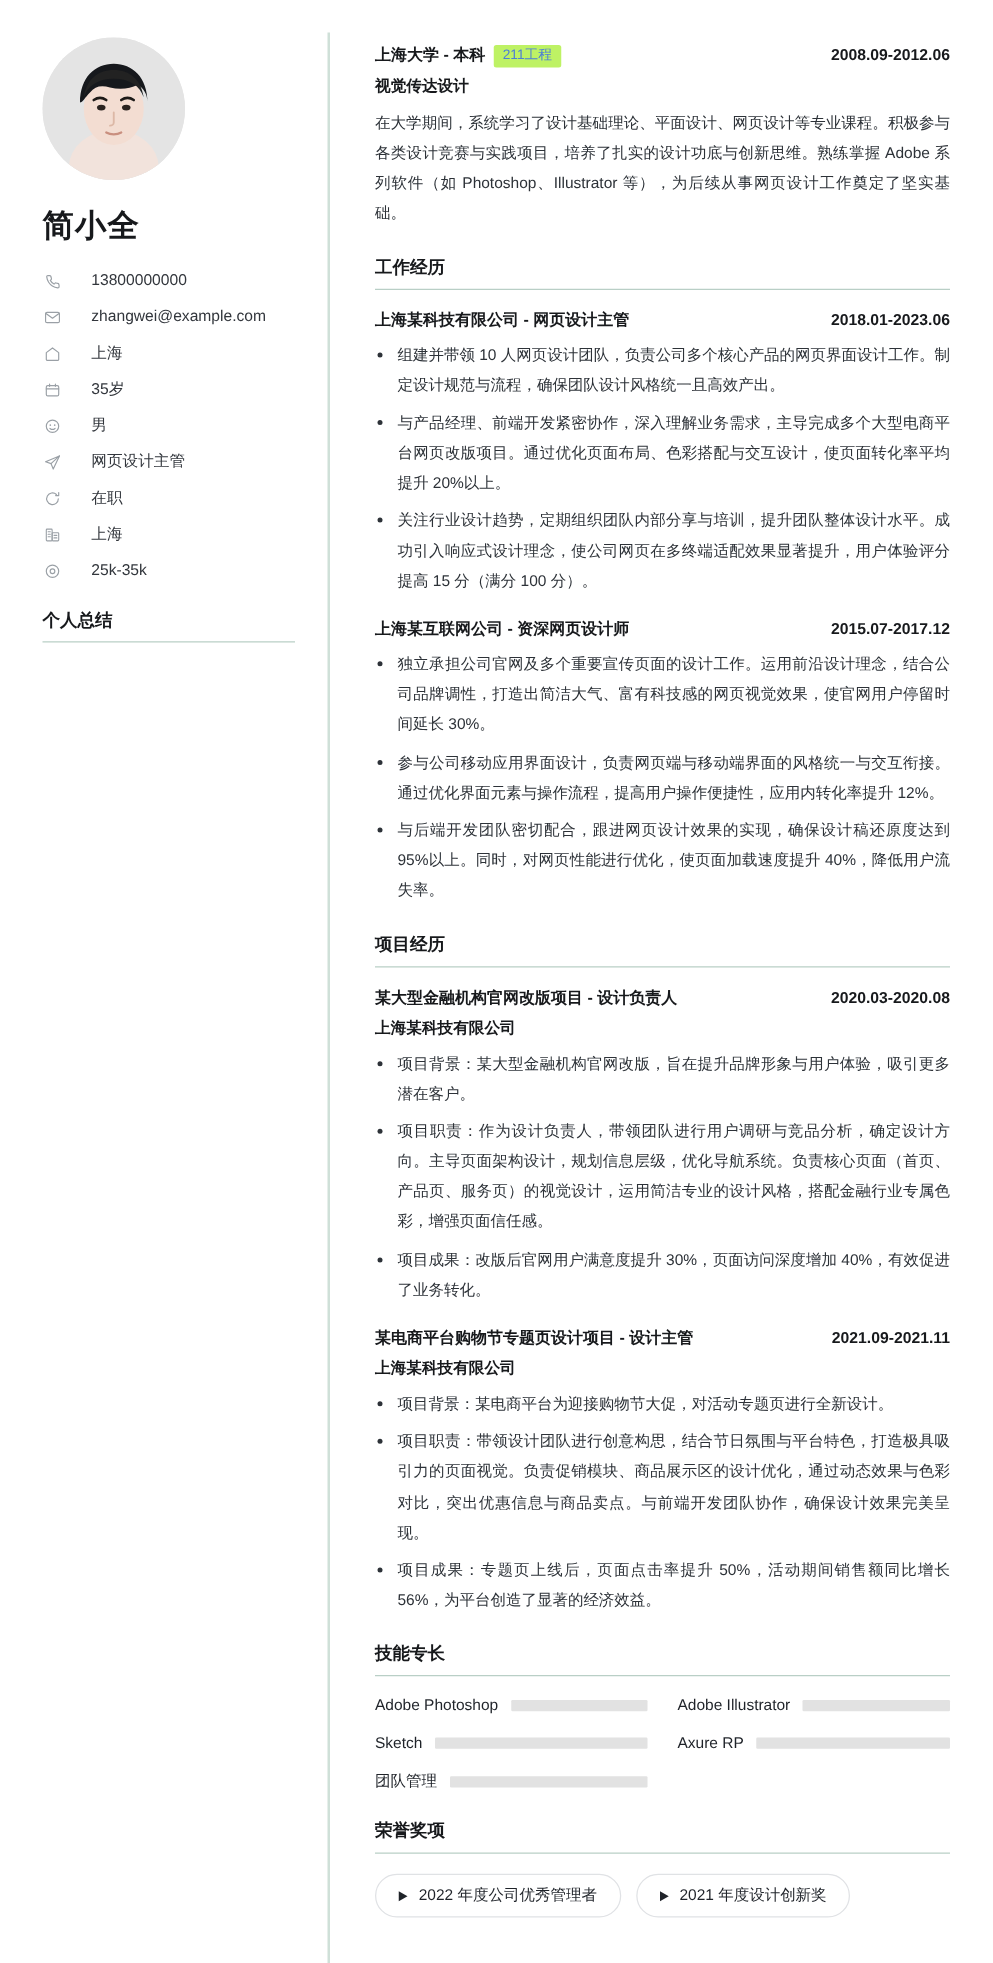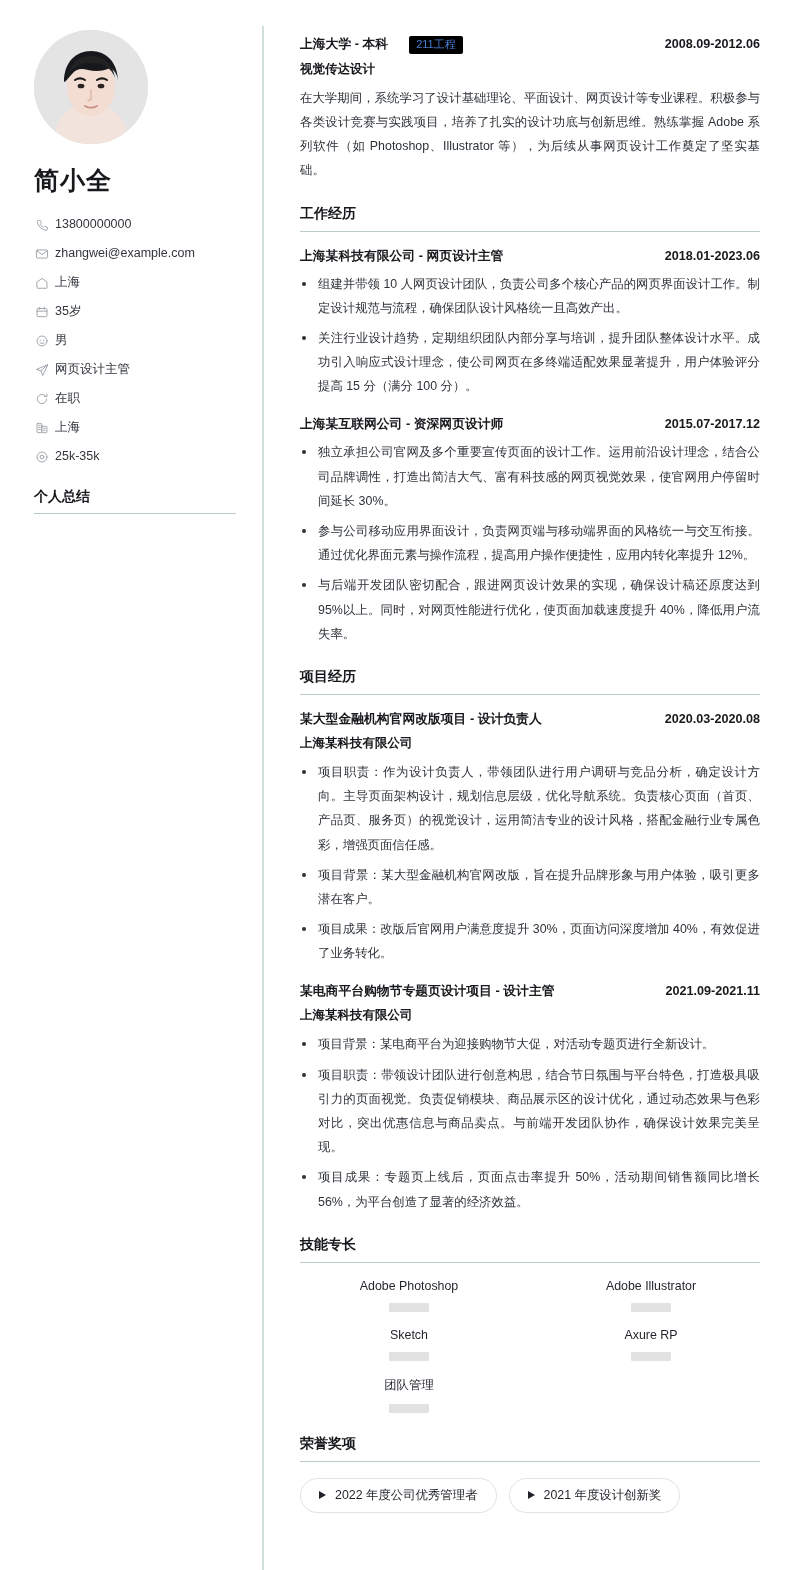--- a/index.html
+++ b/index.html
@@ -41,21 +41,21 @@
     font-weight: 700;
     letter-spacing: 1px;
     color: #17191c;
     margin: 8px 0 20px 0;
   }
 
   .contact-list { list-style: none; }
   .contact-item {
     display: flex;
     align-items: flex-end;
-    gap: 6px;
+    gap: 24px;
     font-size: 12.5px;
     color: #32363c;
     margin-bottom: 14px;
     line-height: 1.2;
   }
   .contact-icon {
     width: 15px; height: 15px;
     flex: 0 0 15px;
     display: inline-flex;
     align-items: center;
@@ -114,29 +114,29 @@
     justify-content: space-between;
     gap: 12px;
     margin-bottom: 7px;
   }
   .entry-title {
     font-size: 12.8px;
     font-weight: 700;
     color: #17191c;
     display: flex;
     align-items: center;
-    gap: 21px;
+    gap: 7px;
     flex-wrap: wrap;
   }
   .tag {
     display: inline-block;
     font-size: 11px;
     font-weight: 400;
     color: #4d7fd6;
-    background: #000000;
+    background: #bef264;
     border-radius: 2px;
     padding: 2px 7px;
     line-height: 1.25;
   }
   .entry-date {
     font-size: 12.6px;
     font-weight: 700;
     color: #17191c;
     white-space: nowrap;
     flex: 0 0 auto;
@@ -179,21 +179,20 @@
   .skills-grid {
     display: grid;
     grid-template-columns: 1fr 1fr;
     column-gap: 24px;
     row-gap: 16px;
   }
   .skill {
     display: flex;
     align-items: center;
     gap: 10px;
-    flex-direction: column;
   }
   .skill-name {
     font-size: 12.4px;
     color: #1f2329;
     white-space: nowrap;
     flex: 0 0 auto;
   }
   .skill-bar {
     flex: 1 1 auto;
     height: 9px;
@@ -368,20 +367,21 @@
     <section class="section">
       <h2 class="section-title">工作经历</h2>
 
       <div class="entry">
         <div class="entry-head">
           <div class="entry-title">上海某科技有限公司 - 网页设计主管</div>
           <div class="entry-date">2018.01-2023.06</div>
         </div>
         <ul class="bullets">
           <li class="bullet">组建并带领 10 人网页设计团队，负责公司多个核心产品的网页界面设计工作。制定设计规范与流程，确保团队设计风格统一且高效产出。</li>
+          <li class="bullet">与产品经理、前端开发紧密协作，深入理解业务需求，主导完成多个大型电商平台网页改版项目。通过优化页面布局、色彩搭配与交互设计，使页面转化率平均提升 20%以上。</li>
           <li class="bullet">关注行业设计趋势，定期组织团队内部分享与培训，提升团队整体设计水平。成功引入响应式设计理念，使公司网页在多终端适配效果显著提升，用户体验评分提高 15 分（满分 100 分）。</li>
         </ul>
       </div>
 
       <div class="entry">
         <div class="entry-head">
           <div class="entry-title">上海某互联网公司 - 资深网页设计师</div>
           <div class="entry-date">2015.07-2017.12</div>
         </div>
         <ul class="bullets">
@@ -395,22 +395,22 @@
     <section class="section">
       <h2 class="section-title">项目经历</h2>
 
       <div class="entry">
         <div class="entry-head">
           <div class="entry-title">某大型金融机构官网改版项目 - 设计负责人</div>
           <div class="entry-date">2020.03-2020.08</div>
         </div>
         <div class="entry-sub">上海某科技有限公司</div>
         <ul class="bullets">
+          <li class="bullet">项目背景：某大型金融机构官网改版，旨在提升品牌形象与用户体验，吸引更多潜在客户。</li>
           <li class="bullet">项目职责：作为设计负责人，带领团队进行用户调研与竞品分析，确定设计方向。主导页面架构设计，规划信息层级，优化导航系统。负责核心页面（首页、产品页、服务页）的视觉设计，运用简洁专业的设计风格，搭配金融行业专属色彩，增强页面信任感。</li>
-          <li class="bullet">项目背景：某大型金融机构官网改版，旨在提升品牌形象与用户体验，吸引更多潜在客户。</li>
           <li class="bullet">项目成果：改版后官网用户满意度提升 30%，页面访问深度增加 40%，有效促进了业务转化。</li>
         </ul>
       </div>
 
       <div class="entry">
         <div class="entry-head">
           <div class="entry-title">某电商平台购物节专题页设计项目 - 设计主管</div>
           <div class="entry-date">2021.09-2021.11</div>
         </div>
         <div class="entry-sub">上海某科技有限公司</div>

